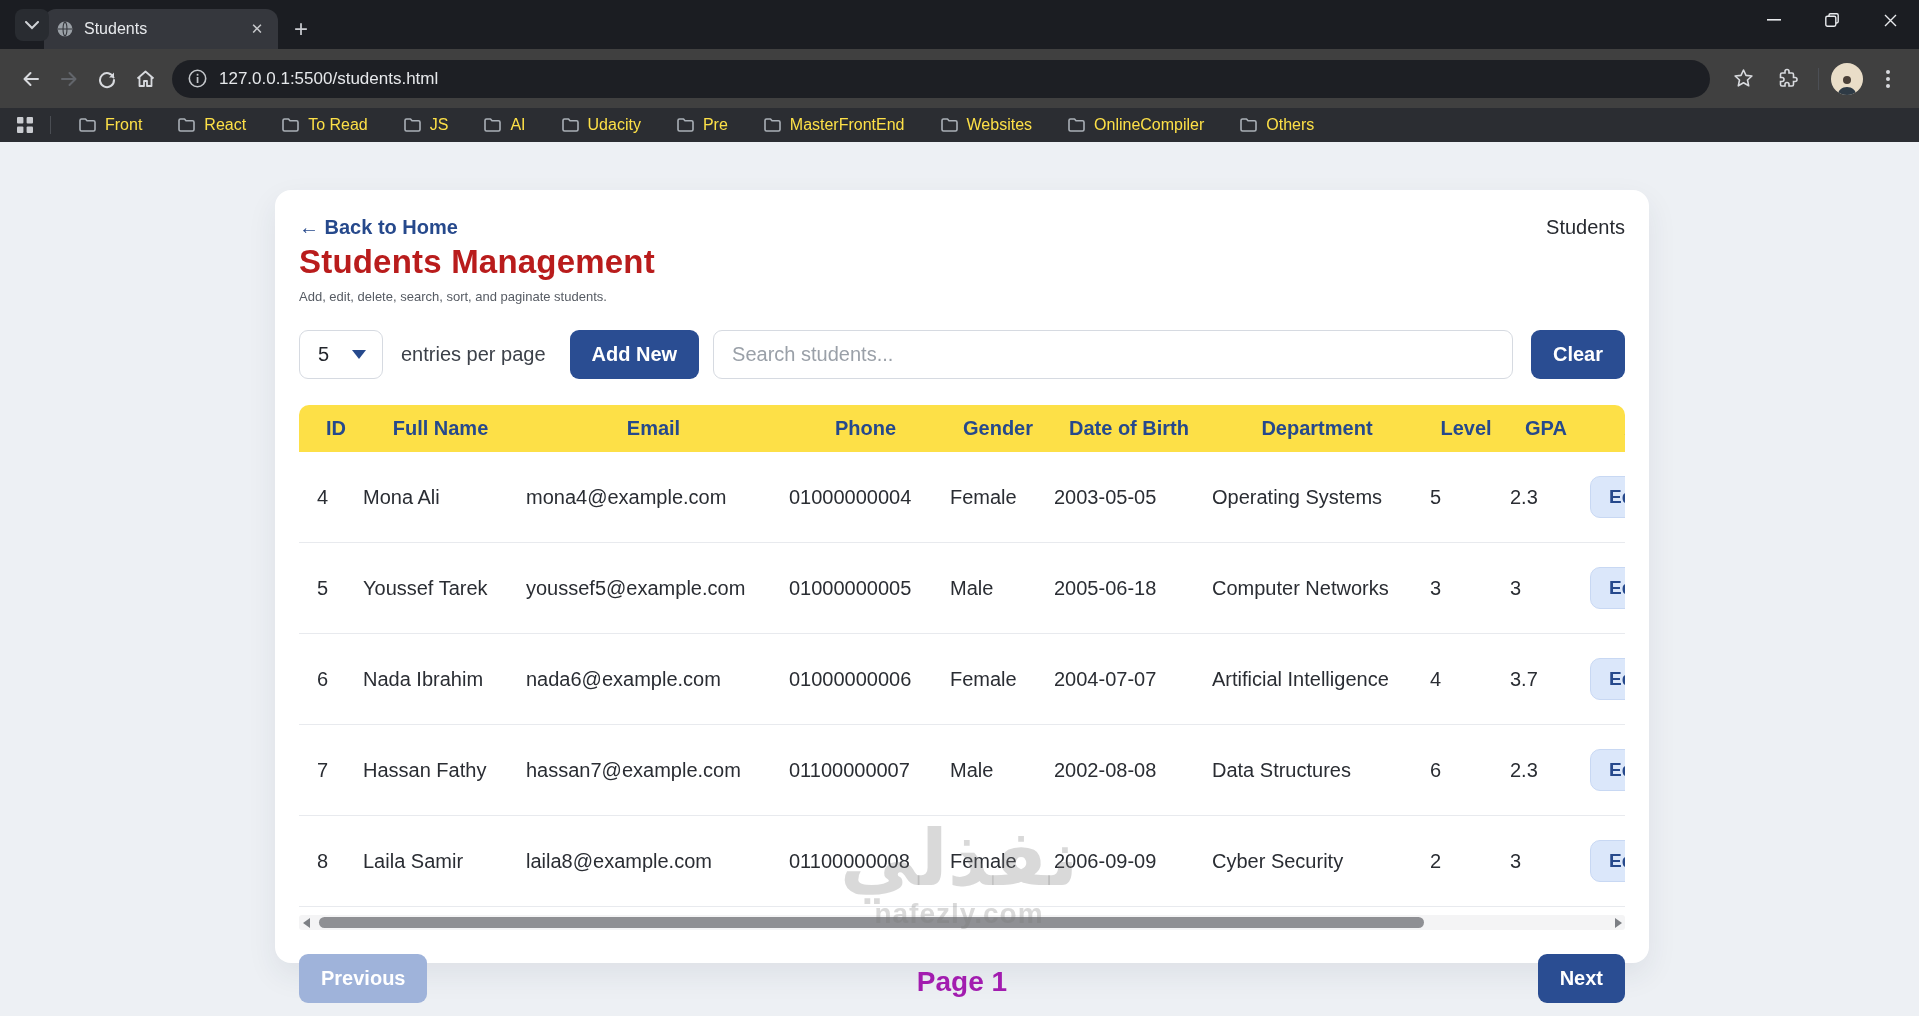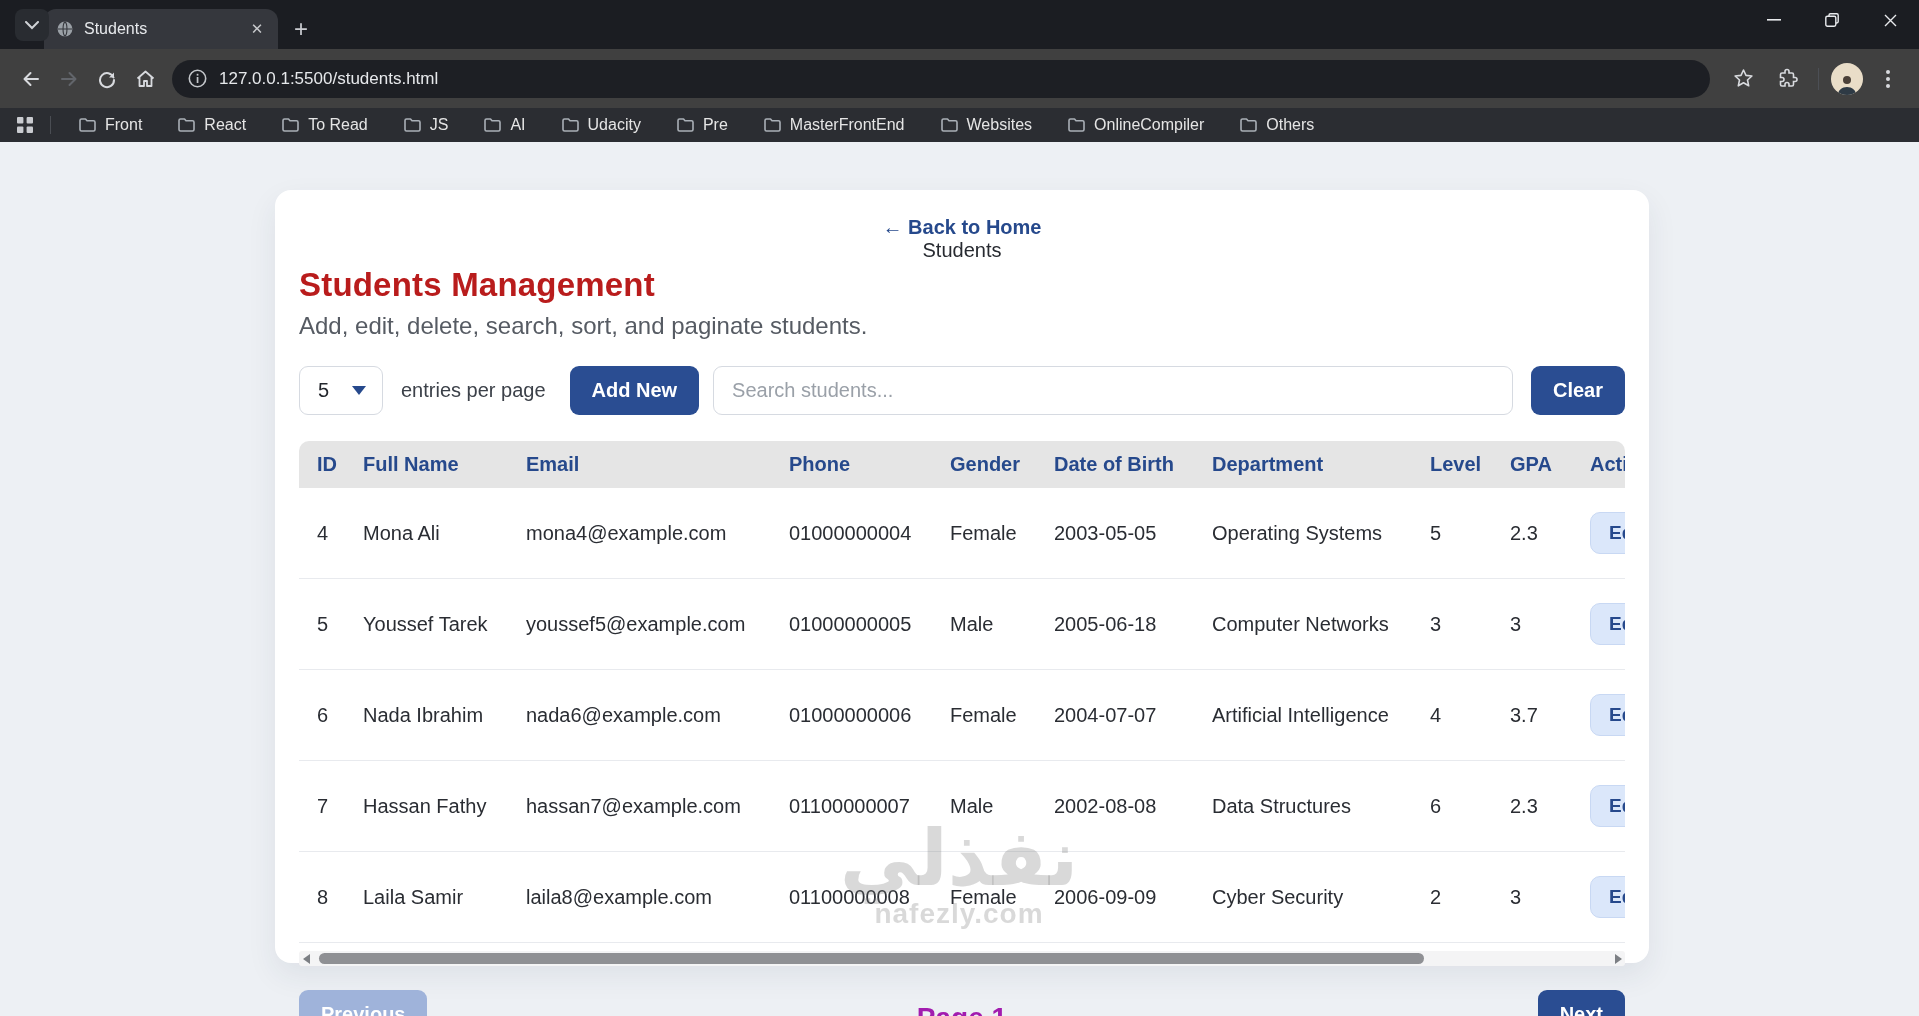--- a/index.html
+++ b/index.html
@@ -25,50 +25,50 @@
   .nav-icon.dim { color:#62656b; }
   .omnibox { flex:1; height:38px; margin:0 14px 0 8px; background:#1d1f24; border-radius:19px;
     display:flex; align-items:center; padding:0 16px; color:#e6e8eb; font-size:17px; }
   .omni-info { margin-right:12px; color:#c3c6ca; display:flex; }
   .toolbar-right { display:flex; align-items:center; gap:6px; }
   .tb-sep { width:1px; height:22px; background:#4c4f55; margin:0 6px; }
   .avatar { width:32px; height:32px; border-radius:50%; background:#e9ddc8; overflow:hidden; display:flex;
     align-items:flex-end; justify-content:center; }
   .bookmarks { height:34px; background:#2b2d32; display:flex; align-items:center; padding:0 10px; }
   .bm-sep { width:1px; height:18px; background:#4a4d53; margin:0 14px 0 10px; }
-  .bm-item { display:flex; align-items:center; gap:9px; color:#e5e5e5; font-size:16px; padding:0 14px;
+  .bm-item { display:flex; align-items:center; gap:9px; color:#fde047; font-size:16px; padding:0 14px;
     height:26px; border-radius:13px; white-space:nowrap; }
 
   
   .content { height:874px; position:relative; background:#edf0f4; }
   .card { position:absolute; left:275px; top:48px; width:1374px; height:773px; background:#fff;
     border-radius:16px; box-shadow:0 12px 30px rgba(40,50,80,.08); padding:26px 24px 24px; }
-  .card-top { display:flex; justify-content:space-between; align-items:center;flex-direction:column; }
+  .card-top { display:flex; justify-content:space-between; align-items:center; }
   .back-link { color:#26498c; font-size:20px; font-weight:bold; text-decoration:none; }
   .corner-label { color:#272a30; font-size:20px; }
   .page-title { margin-top:4px; font-size:33px; font-weight:bold; color:#b91c1c; letter-spacing:.2px; }
-  .page-subtitle { margin-top:8px; font-size:24px; color:#565b63; }
+  .page-subtitle { margin-top:8px; font-size:13px; color:#565b63; }
 
   .controls { margin-top:26px; display:flex; align-items:center; }
   .entries-select { width:84px; height:49px; border:1px solid #d6dae1; border-radius:9px; background:#fff;
     display:flex; align-items:center; justify-content:space-between; padding:0 16px 0 18px; font-size:20px; color:#23262c; }
   .caret-down { width:0; height:0; border-left:7px solid transparent; border-right:7px solid transparent;
     border-top:9px solid #26498c; }
   .entries-label { margin-left:18px; font-size:20px; color:#3c4149; }
   .btn { border:none; border-radius:9px; font-size:20px; font-weight:bold; color:#fff; background:#2a4d92;
     height:49px; padding:0 22px; cursor:pointer; font-family:inherit; }
   .add-btn { margin-left:24px; }
   .search-input { flex:1; margin-left:14px; height:49px; border:1px solid #d6dae1; border-radius:9px;
     padding:0 18px; font-size:20px; color:#23262c; font-family:inherit; outline:none; }
   .search-input::placeholder { color:#9aa0a8; }
   .clear-btn { margin-left:18px; }
 
   .table-wrap { margin-top:26px; width:1326px; overflow:hidden; border-radius:10px 10px 0 0; }
   table { table-layout:fixed; width:1381px; border-collapse:collapse; }
-  th { background:#e5e5e5; color:#26498c; font-size:20px; font-weight:bold; text-align:left;
+  th { background:#fde047; color:#26498c; font-size:20px; font-weight:bold; text-align:center;
     padding:12px 8px 12px 0; white-space:nowrap; }
   td { font-size:20px; color:#2a2d33; text-align:left; padding:24px 8px 24px 0; border-bottom:1px solid #e8eaee;
     white-space:nowrap; overflow:hidden; }
   th:first-child, td:first-child { padding-left:18px; }
   .action-btn { display:inline-block; background:#dbe7fa; border:1px solid #c8d8f3; color:#26498c;
     font-weight:bold; font-size:19px; border-radius:10px; padding:9px 18px; cursor:pointer; }
 
   .hscroll { margin-top:8px; width:1326px; height:15px; display:flex; align-items:center; background:#f4f4f5;
     border-radius:3px; position:relative; }
   .hs-arrow { width:14px; height:15px; display:flex; align-items:center; justify-content:center; }

